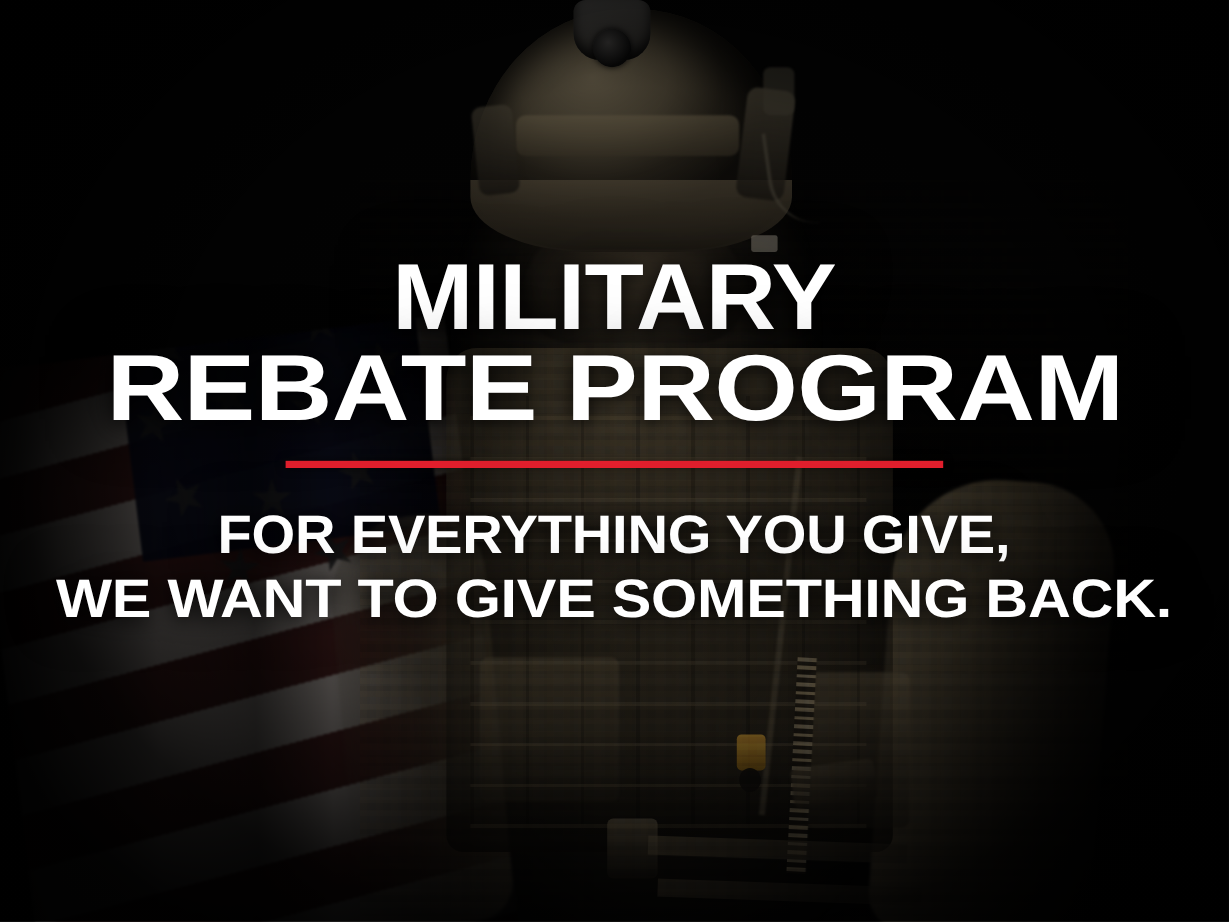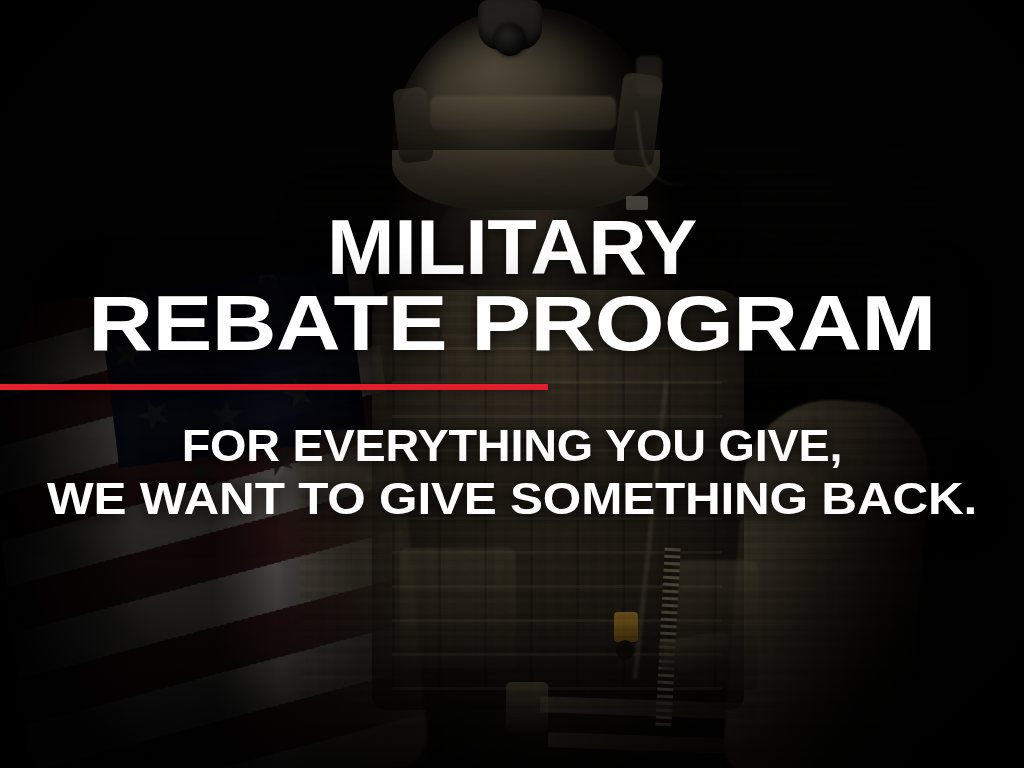--- a/index.html
+++ b/index.html
@@ -282,20 +282,21 @@
   }
   .darken {
     position:absolute; inset:0;
     background:rgba(0,0,0,0.30);
   }
 
   
   .content {
     position:absolute; inset:0;
     display:flex; flex-direction:column;
+    align-items:center;
     z-index:20;
   }
 
   .headline {
     color:#ffffff;
     font-family:"Liberation Sans", sans-serif;
     font-weight:bold;
     text-align:center;
     line-height:0.92;
     letter-spacing:-0.5px;

